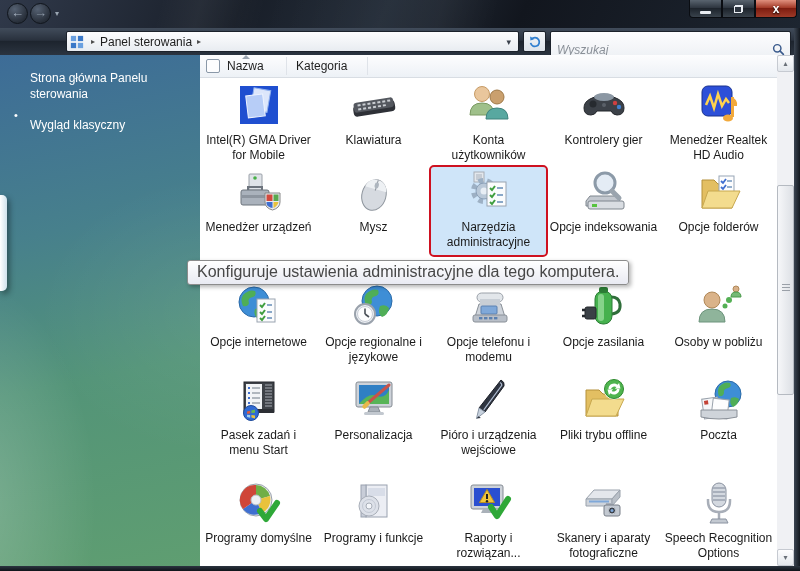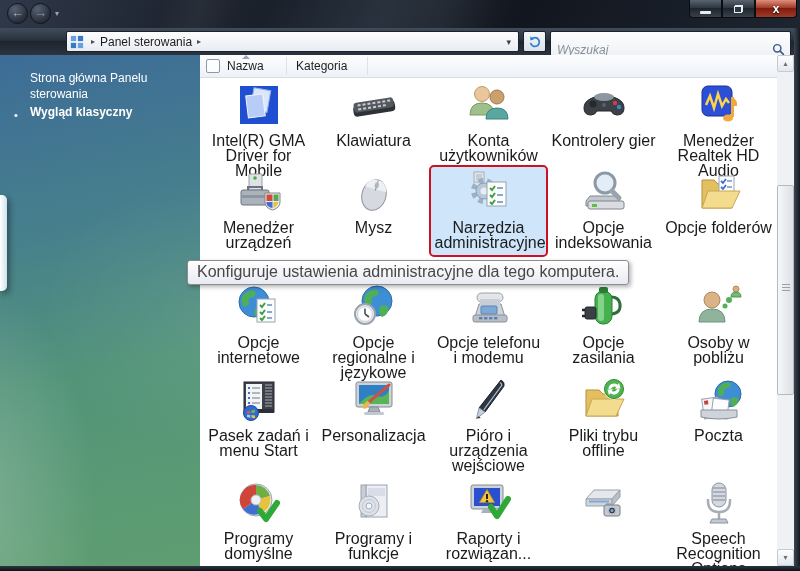--- a/index.html
+++ b/index.html
@@ -47,21 +47,21 @@
   .searchbox input::placeholder{font-style:italic;color:#8a9098;}
   .search-ico{margin-right:5px;}
   
   .sidebar{position:absolute;left:0;top:55px;width:200px;bottom:5px;color:#fff;font-size:12px;
     background:linear-gradient(168deg,#3d6c97 0%,#47808c 34%,#539478 62%,#5f9e71 100%);}
   .sidebar::before{content:"";position:absolute;inset:0;
     background:
       radial-gradient(180px 320px at -30px 450px,rgba(255,255,255,.22),transparent 70%),
       radial-gradient(260px 200px at 220px 260px,rgba(255,255,255,.07),transparent 70%);}
   .side-home{position:absolute;left:30px;top:15px;width:152px;line-height:16px;cursor:pointer;}
-  .side-classic{position:absolute;left:30px;top:50px;font-weight:bold;cursor:pointer;text-align:center;}
+  .side-classic{position:absolute;left:30px;top:63px;font-weight:normal;cursor:pointer;text-align:center;}
   .side-bullet{position:absolute;left:14px;top:54px;font-size:11px;}
   .white-tab{position:absolute;left:0;top:140px;width:7px;height:96px;
     background:linear-gradient(90deg,#ffffff,#cfe2ec);border-radius:0 5px 5px 0;
     box-shadow:2px 3px 6px rgba(0,0,0,.45);}
   
   .content{position:absolute;left:200px;top:55px;width:577px;bottom:5px;background:#fff;overflow:hidden;}
   .colheader{position:absolute;left:0;top:0;right:0;height:22px;
     background:linear-gradient(#fdfdfe,#edf1f6);border-bottom:1px solid #d8dde3;}
   .hdr-check{position:absolute;left:6px;top:4px;width:12px;height:12px;background:#fdfdfe;
     border:1px solid #8a98a8;border-radius:2px;}
@@ -69,21 +69,21 @@
   .col-nazwa{left:27px;}
   .col-kat{left:96px;}
   .sort-caret{position:absolute;left:42px;top:0;width:0;height:0;
     border-left:4px solid transparent;border-right:4px solid transparent;border-bottom:4px solid #9aa4b0;}
   .hdr-sep{position:absolute;top:2px;bottom:2px;width:1px;background:#dfe3e9;}
   
   .row{position:absolute;left:1px;display:flex;}
   .cell{width:115px;height:88px;display:flex;flex-direction:column;align-items:center;box-sizing:border-box;cursor:pointer;}
   .icn{width:48px;height:48px;margin-top:1px;}
   .icn svg{width:48px;height:48px;display:block;}
-  .lbl{margin-top:4px;max-width:108px;text-align:center;font-size:16px;line-height:15px;color:#1b1b1b;}
+  .lbl{margin-top:4px;max-width:108px;text-align:center;font-size:12px;line-height:15px;color:#1b1b1b;}
   .cell.selected{background:#cfe5f9;border-radius:3px;outline:2px solid #ce1120;}
   
   .tooltip{position:absolute;left:187px;top:260px;padding:2px 9px 3px;white-space:nowrap;
     background:linear-gradient(#ffffff,#e9eaf2);border:1px solid #8c8c8c;border-radius:3px;
     box-shadow:2px 2px 4px rgba(0,0,0,.3);font-size:16px;color:#474747;z-index:8;}
   
   .scrollbar{position:absolute;left:777px;top:55px;width:17px;bottom:5px;background:#f0f1f4;}
   .sb-btn{position:absolute;left:0;width:17px;height:17px;box-sizing:border-box;
     background:linear-gradient(#fdfdfe,#e4e8ed);border:1px solid #c6cad1;border-radius:2px;
     color:#6a7078;font-size:8px;text-align:center;line-height:15px;}
@@ -538,20 +538,21 @@
                 <path d="M6 20 l8-9 h26 l-8 9z" fill="#e4e7ec" stroke="#9aa2ac"></path>
                 <path d="M6 20 h26 v7 h-26z" fill="#cfd4db" stroke="#9aa2ac"></path>
                 <path d="M32 20 l8-9 v7 l-8 9z" fill="#b9bfc7" stroke="#9aa2ac"></path>
                 <path d="M9 22.5 h20" stroke="#7fa8d9" stroke-width="2"></path>
                 <rect x="26" y="24" width="6" height="3" fill="#a8aeb8"></rect>
                 <rect x="24" y="26" width="16" height="11" rx="2" fill="#c3c9d1" stroke="#787f88"></rect>
                 <circle cx="32" cy="31.5" r="3.5" fill="#3c424a" stroke="#c8ced8"></circle>
                 <circle cx="32" cy="31.5" r="1.5" fill="#7fa8d9"></circle>
               </svg>
             </div>
+            <div class="lbl">Skanery i aparaty fotograficzne</div>
           </div>
           <div class="cell">
             <div class="icn">
               <svg viewBox="0 0 48 48">
                 <rect x="17" y="4" width="14" height="24" rx="7" fill="#d4d9e0" stroke="#8a92a0"></rect>
                 <g stroke="#9aa2b0" stroke-width="1.3">
                   <path d="M18 9 h12 M18 13 h12 M18 17 h12 M18 21 h12"></path>
                 </g>
                 <path d="M13 20 v2 q0 11 11 11 q11 0 11-11 v-2" fill="none" stroke="#a8aeb8" stroke-width="2.5"></path>
                 <path d="M24 33 v7" stroke="#a8aeb8" stroke-width="2.5"></path>

